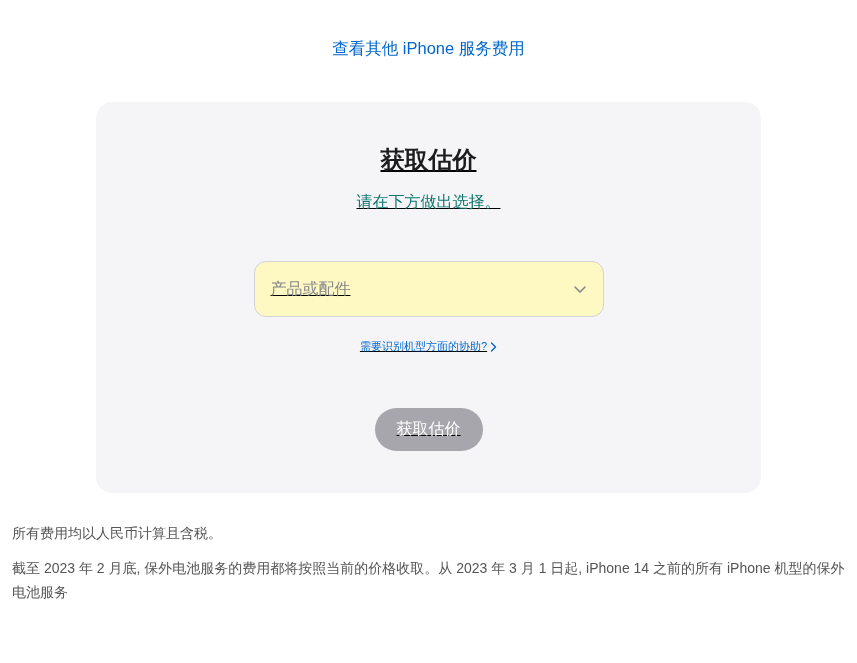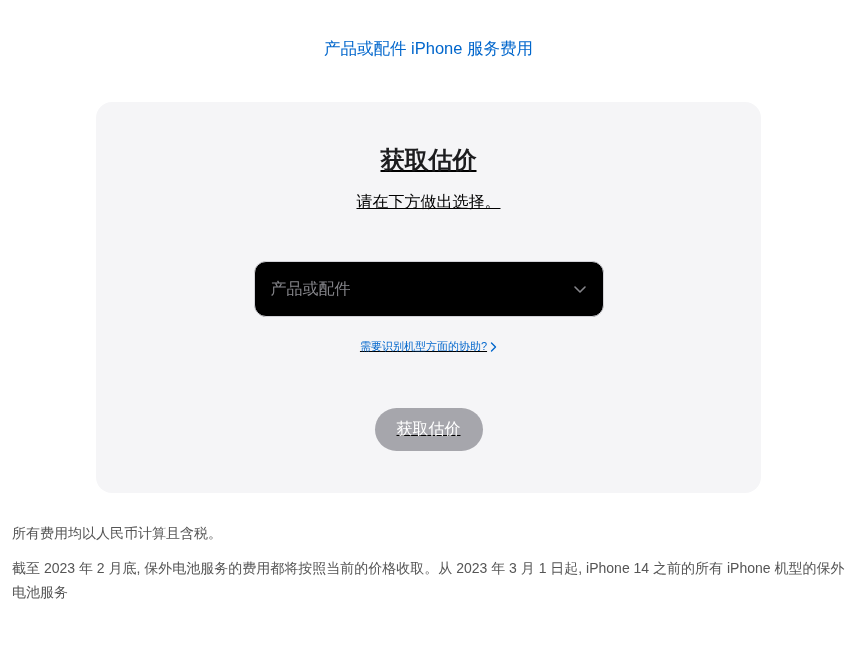--- a/index.html
+++ b/index.html
@@ -36,32 +36,32 @@
     .card-title {
       text-align: center;
       font-size: 24px;
       font-weight: 600;
       color: #1d1d1f;
       margin-bottom: 16px;
     }
     .card-subtitle {
       text-align: center;
       font-size: 16px;
-      color: #000000;
+      color: #0f766e;
       margin-bottom: 48px;
     }
     .select-wrapper {
       width: 350px;
       margin: 0 auto 22px auto;
       position: relative;
     }
     .select-box {
       width: 100%;
       height: 56px;
-      background: #000000;
+      background: #fef9c3;
       border: 1px solid #d2d2d7;
       border-radius: 12px;
       padding: 0 44px 0 16px;
       font-size: 16px;
       color: #86868b;
       display: flex;
       align-items: center;
       cursor: pointer;
       position: relative;
     }
@@ -119,21 +119,21 @@
       line-height: 1.75;
     }
     .footer-text p {
       margin-bottom: 10px;
     }
   </style>
 </head>
 <body>
 
 <div class="container">
-  <div class="top-link">产品或配件 iPhone 服务费用</div>
+  <div class="top-link">查看其他 iPhone 服务费用</div>
 
   <div class="card">
     <h2 class="card-title">获取估价</h2>
     <div class="card-subtitle">请在下方做出选择。</div>
 
     <div class="select-wrapper">
       <div class="select-box">
         <span>产品或配件</span>
         <span class="chevron">
           <svg viewBox="0 0 14 14" fill="none">

